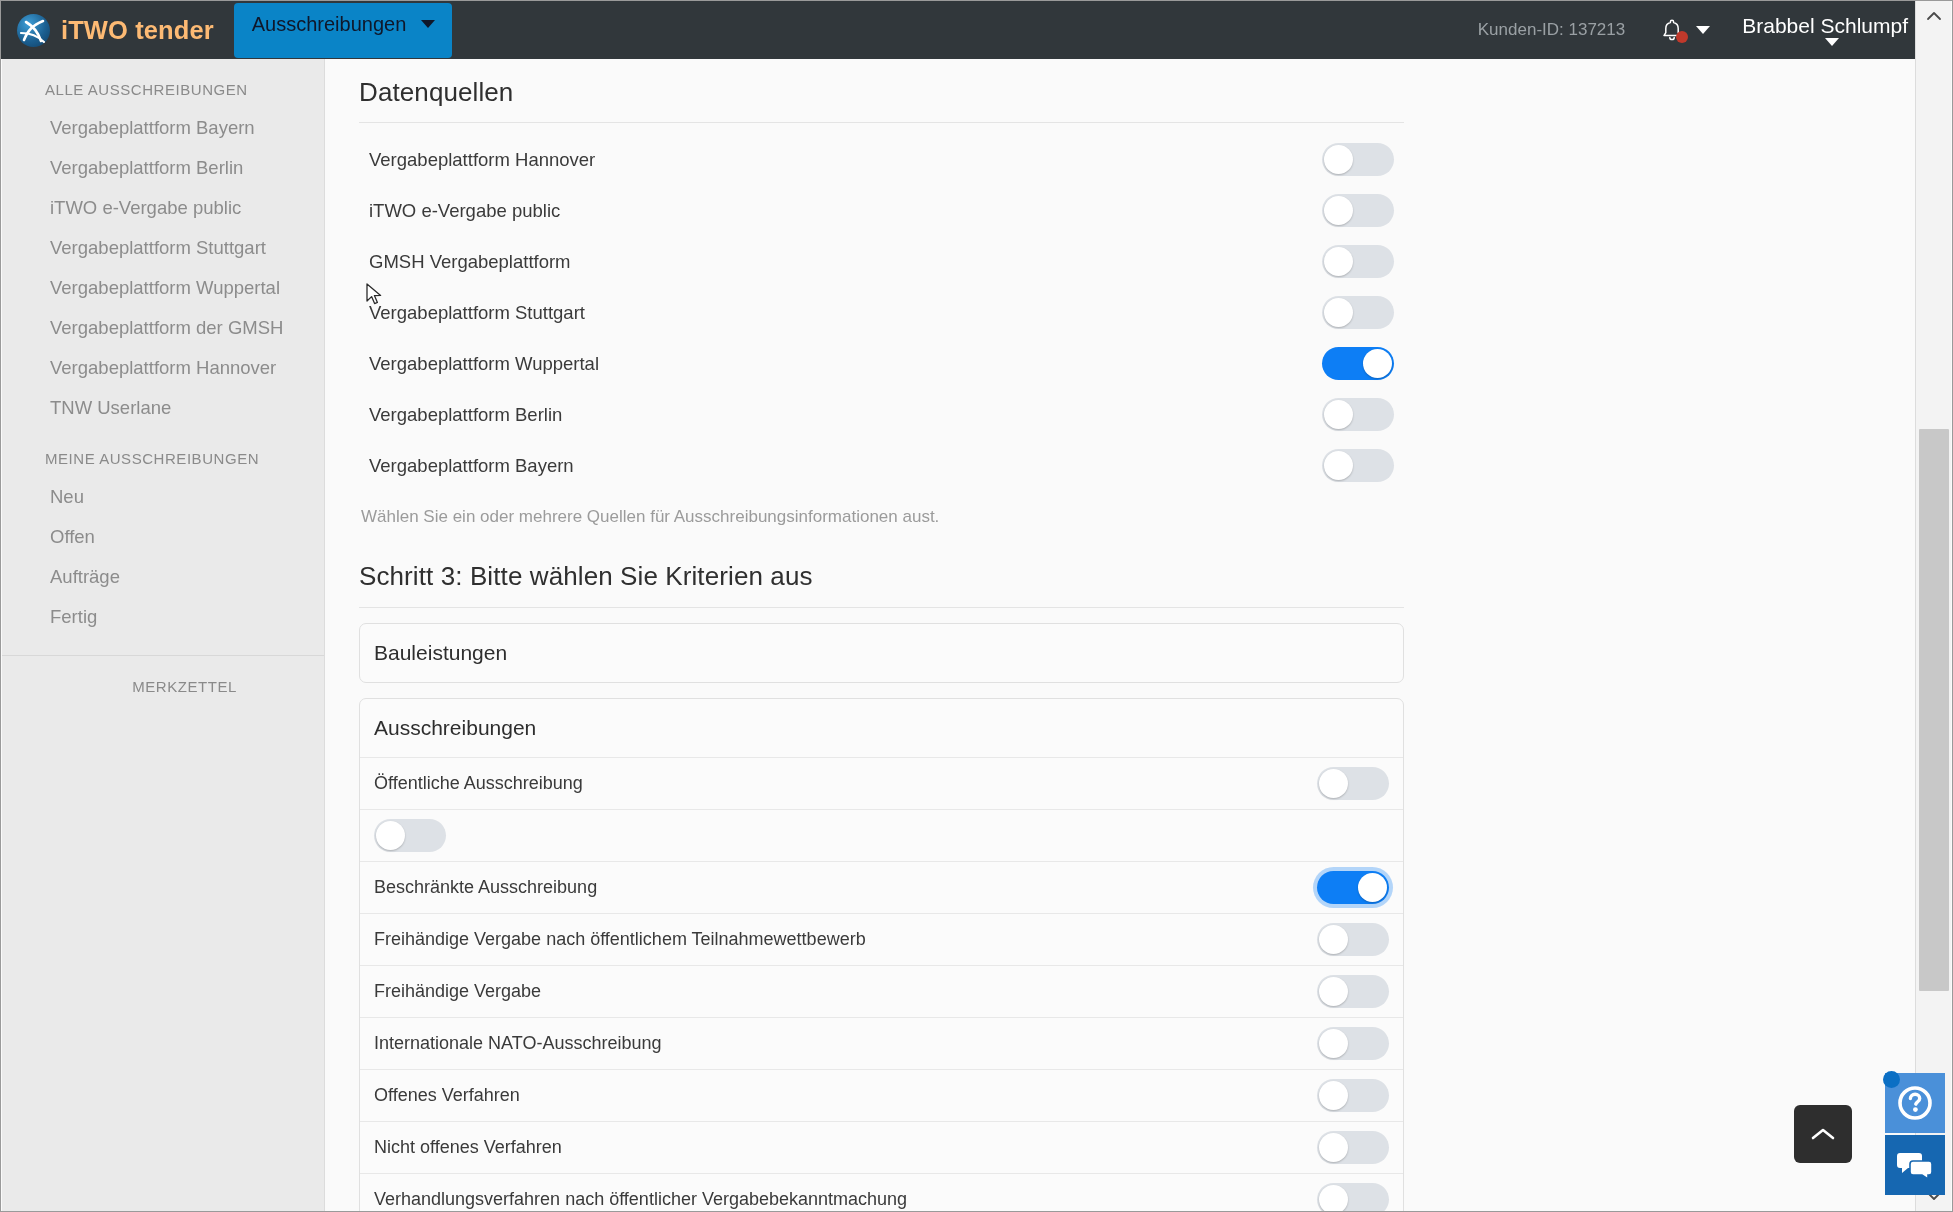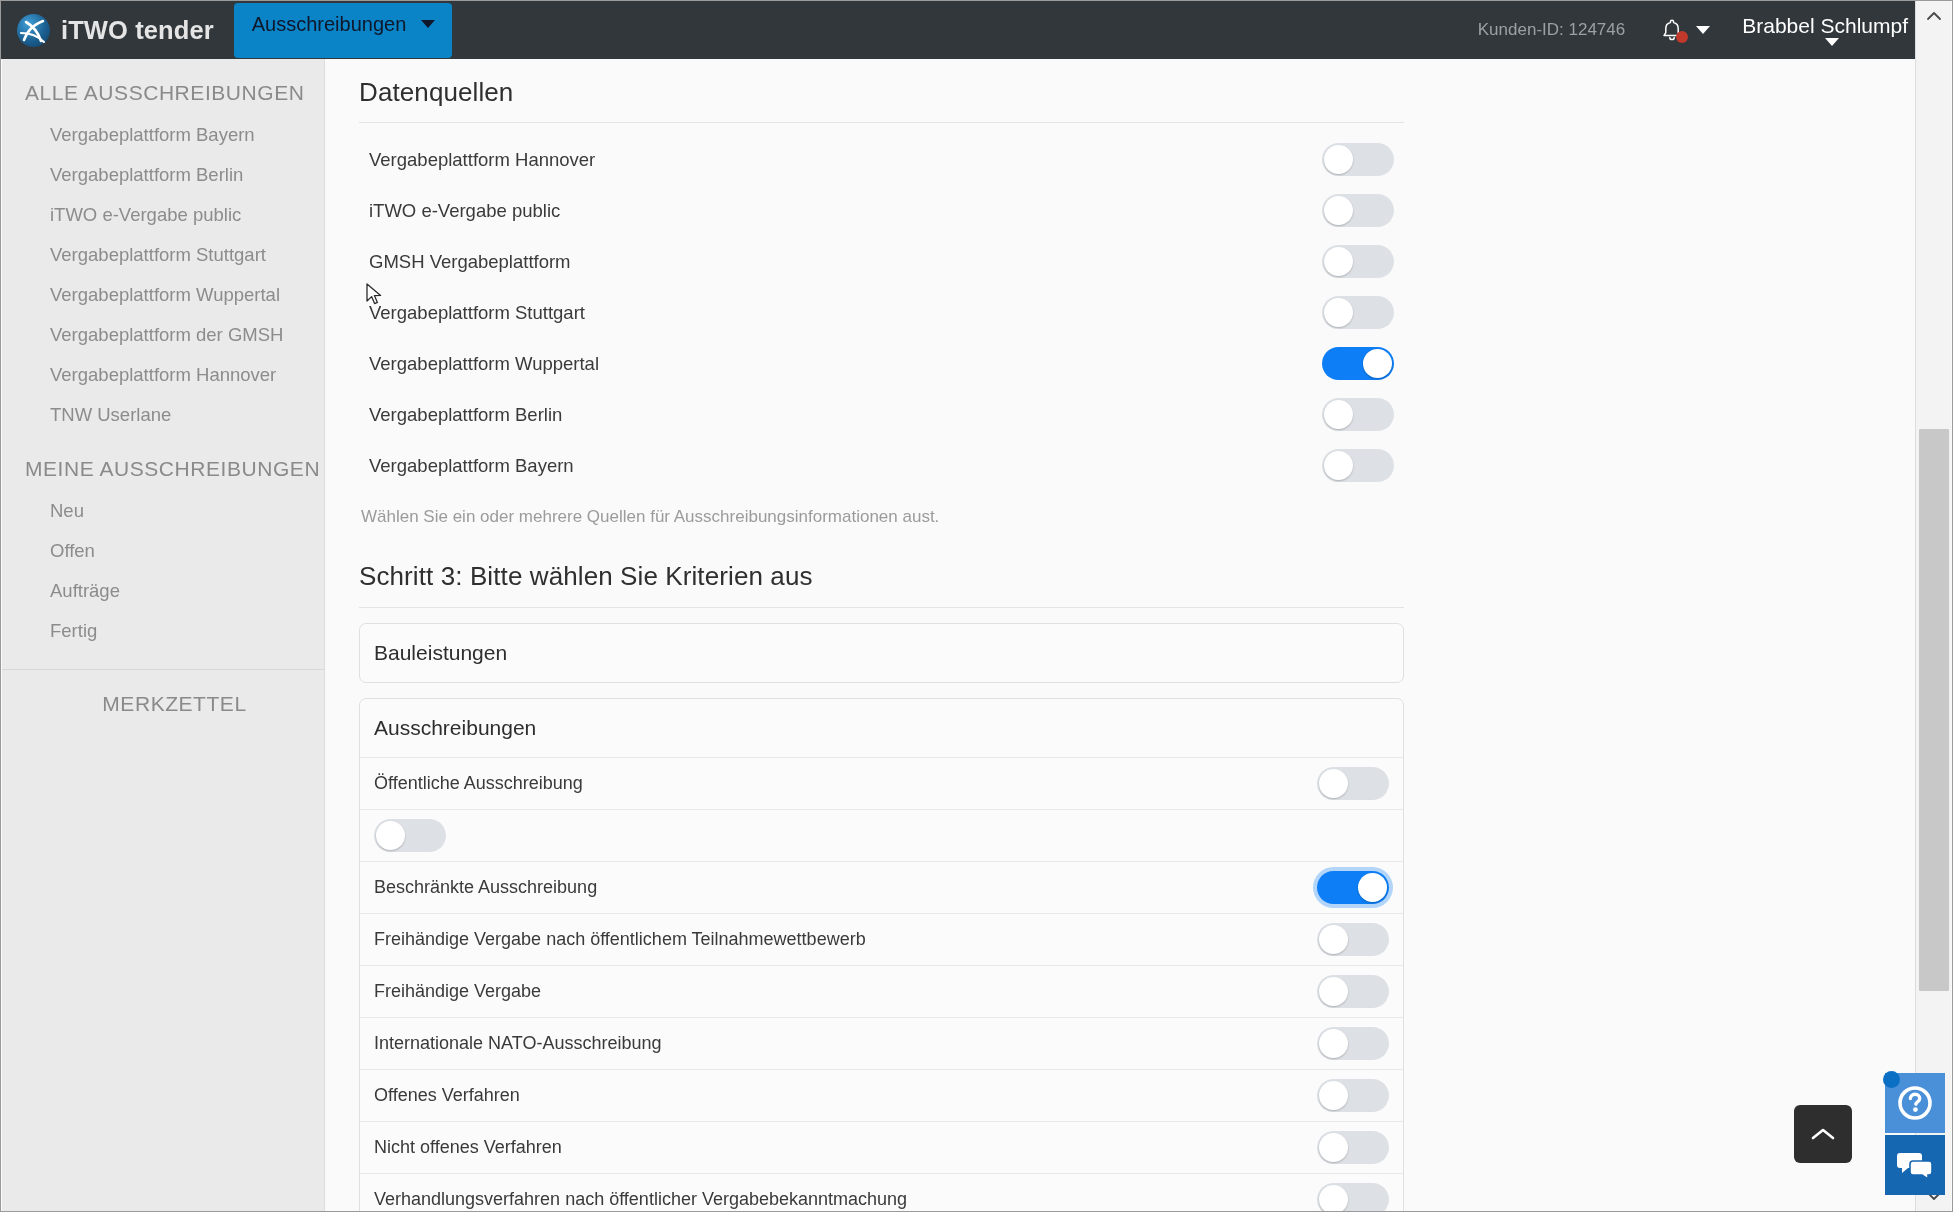--- a/index.html
+++ b/index.html
@@ -28,21 +28,21 @@
     z-index: 20;
   }
   .brand-logo {
     width: 33px; height: 33px; border-radius: 50%;
     background: radial-gradient(circle at 35% 30%, #3f9fd8 0%, #1b5f90 55%, #0e3d63 100%);
     position: relative; flex: 0 0 auto; margin-right: 11px;
     overflow: hidden;
   }
   .brand-logo svg { position: absolute; inset: 0; }
   .brand-name {
-    color: #e5e5e5; font-size: 25.5px; letter-spacing: .1px;
+    color: #fdba74; font-size: 25.5px; letter-spacing: .1px;
     white-space: nowrap;
   }
   .brand-name b { font-weight: 700; }
   .brand-name span.light { font-weight: 700; }
 
   .nav-btn {
     margin-left: 20px;
     background: #0a84c7;
     color: #0f172a;
     font-size: 20px;
@@ -87,22 +87,22 @@
   .sidebar {
     position: absolute; top: 58px; left: 1px;
     width: 323px; height: 1152px;
     background: #eaeaea;
     border-right: 1px solid #dcdcdc;
     z-index: 10;
   }
   .side-group { padding: 0; }
   .side-group.bordered { border-bottom: 1px solid #d8d8d8; padding-bottom: 18px; }
   .side-head {
-    color: #8a8a8a; font-size: 21px; letter-spacing: .55px;
-    padding: 22px 0 10px 23px; text-transform: uppercase;
+    color: #8a8a8a; font-size: 15px; letter-spacing: .55px;
+    padding: 22px 0 10px 23px; text-transform: uppercase; margin-left: 20px;
   }
   .side-item {
     color: #8c8c8c; font-size: 18.5px;
     padding: 9px 0 9px 48px; cursor: pointer; white-space: nowrap;
   }
   .side-head.standalone { padding-top: 22px; text-align: center; }
 
   
   .content {
     position: absolute; top: 58px; left: 324px;
@@ -227,21 +227,21 @@
       </svg>
     </div>
     <div class="brand-name"><b>i</b><b>TWO</b>&nbsp;<span class="light">tender</span></div>
 
     <button class="nav-btn">
       <span>Ausschreibungen</span>
       <span class="caret-down"></span>
     </button>
 
     <div class="topbar-right">
-      <div class="kunden-id">Kunden-ID: 124746</div>
+      <div class="kunden-id">Kunden-ID: 137213</div>
 
       <div class="bell-wrap">
         <span class="bell">
           <svg width="22" height="24" viewBox="0 0 22 24" aria-hidden="true">
             <path d="M11 2.2 C11.9 2.2 12.6 2.9 12.6 3.8 L12.6 4.4 C15.4 5.1 17.2 7.5 17.2 10.4 L17.2 14.6 L19 17.6 L3 17.6 L4.8 14.6 L4.8 10.4 C4.8 7.5 6.6 5.1 9.4 4.4 L9.4 3.8 C9.4 2.9 10.1 2.2 11 2.2 Z" fill="none" stroke="#ffffff" stroke-width="1.5" stroke-linejoin="round"></path>
             <path d="M8.8 19.4 C8.8 20.6 9.8 21.5 11 21.5 C12.2 21.5 13.2 20.6 13.2 19.4" fill="none" stroke="#ffffff" stroke-width="1.5" stroke-linecap="round"></path>
           </svg>
           <span class="bell-dot"></span>
         </span>
         <span class="caret-down"></span>

